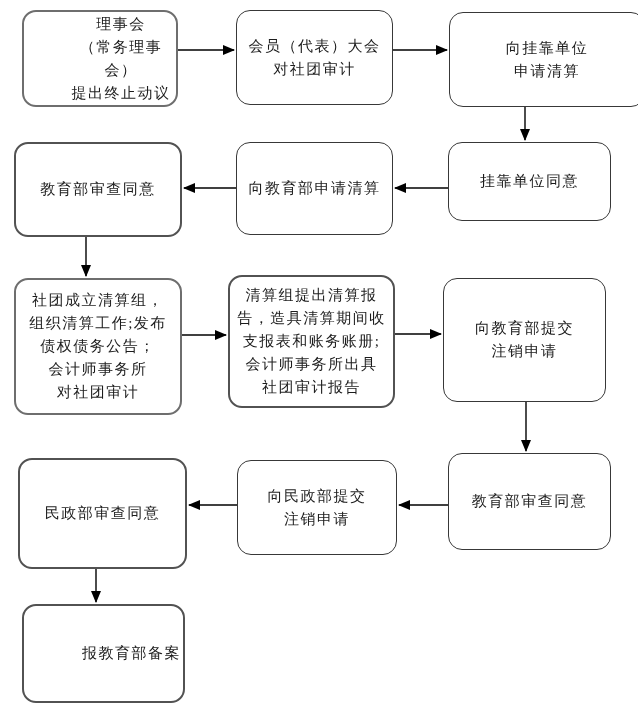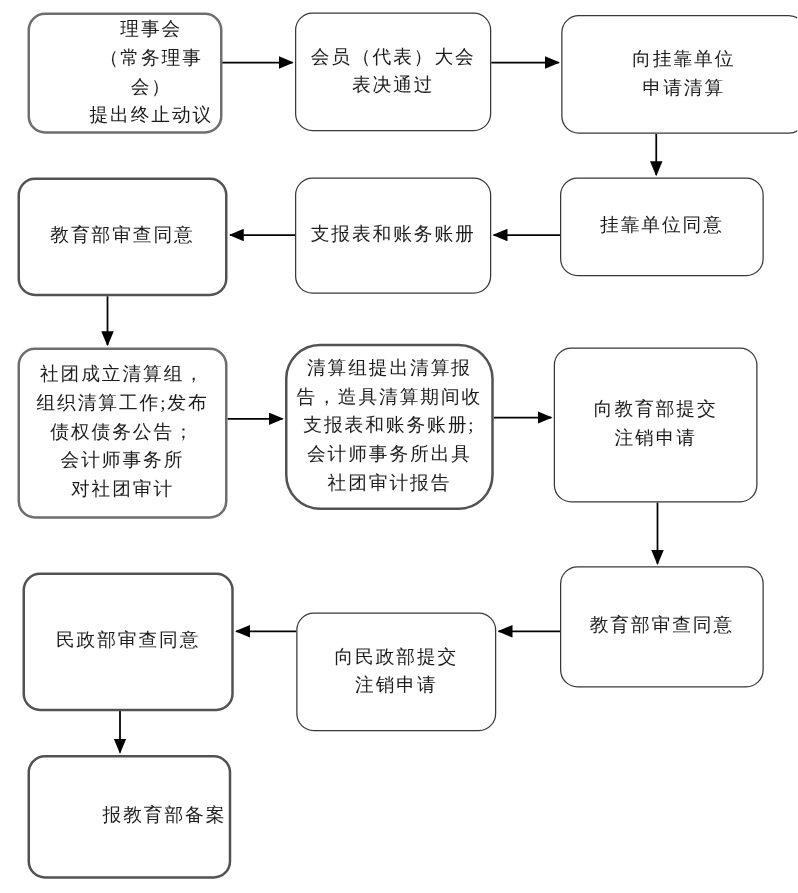--- a/index.html
+++ b/index.html
@@ -44,24 +44,24 @@
     color: #1c1c1c;
   }
   
   .b1  { left: 22px;  top: 10px;  width: 156px; height: 97px; padding-left: 44px; }
   .b2  { left: 236px; top: 10px;  width: 157px; height: 95px; }
   .b3  { left: 449px; top: 12px;  width: 196px; height: 95px; }
   .b4  { left: 448px; top: 142px; width: 163px; height: 79px; }
   .b5  { left: 236px; top: 142px; width: 157px; height: 93px; }
   .b6  { left: 14px;  top: 142px; width: 168px; height: 95px; }
   .b7  { left: 14px;  top: 278px; width: 168px; height: 137px; align-items: center; }
-  .b8  { left: 228px; top: 275px; width: 167px; height: 133px; border-radius: 28px; }
+  .b8  { left: 228px; top: 275px; width: 167px; height: 133px; }
   .b9  { left: 443px; top: 278px; width: 163px; height: 124px; }
   .b10 { left: 448px; top: 453px; width: 163px; height: 97px; }
-  .b11 { left: 237px; top: 460px; width: 160px; height: 95px; margin-top: 30px; }
+  .b11 { left: 237px; top: 460px; width: 160px; height: 95px; }
   .b12 { left: 18px;  top: 458px; width: 169px; height: 111px; }
   .b13 { left: 22px;  top: 604px; width: 163px; height: 99px; justify-content: flex-end; }
 </style>
 </head>
 <body>
 
 <div class="canvas">
 
   <svg class="arrow-layer" width="638" height="714" viewBox="0 0 638 714" xmlns="http://www.w3.org/2000/svg">
     <defs>
@@ -83,31 +83,31 @@
     <line x1="96" y1="553" x2="96" y2="602" stroke="#000" stroke-width="1.4" marker-end="url(#ah)"></line>
   </svg>
 
   <div class="box b1 thick">
     <span class="box-text">理事会
 （常务理事会）
 提出终止动议</span>
   </div>
   <div class="box b2">
     <span class="box-text">会员（代表）大会
-表决通过</span>
+对社团审计</span>
   </div>
   <div class="box b3">
     <span class="box-text">向挂靠单位
 申请清算</span>
   </div>
   <div class="box b4">
     <span class="box-text">挂靠单位同意</span>
   </div>
   <div class="box b5">
-    <span class="box-text">支报表和账务账册</span>
+    <span class="box-text">向教育部申请清算</span>
   </div>
   <div class="box b6 medium">
     <span class="box-text">教育部审查同意</span>
   </div>
   <div class="box b7 thick">
     <span class="box-text">社团成立清算组，
 组织清算工作;发布
 债权债务公告；
 会计师事务所
 对社团审计</span>

